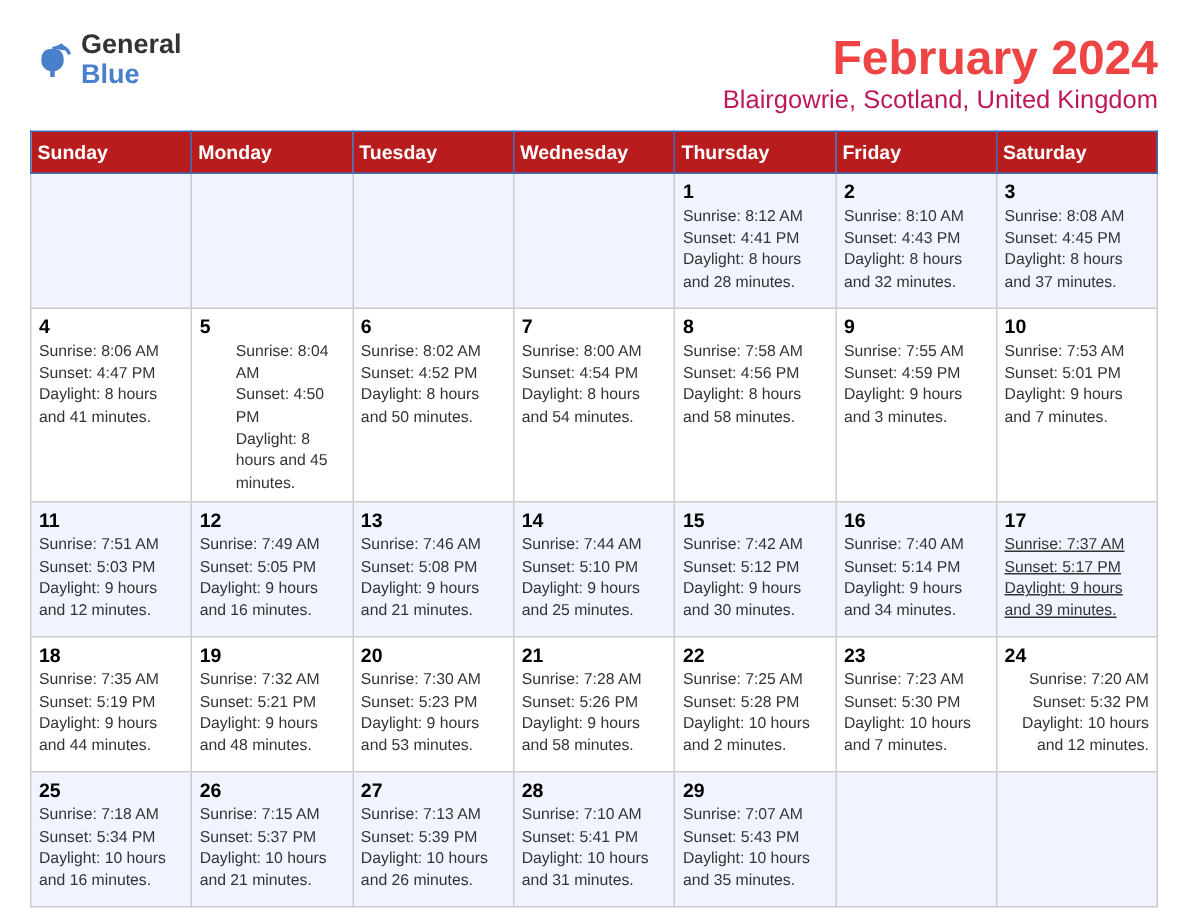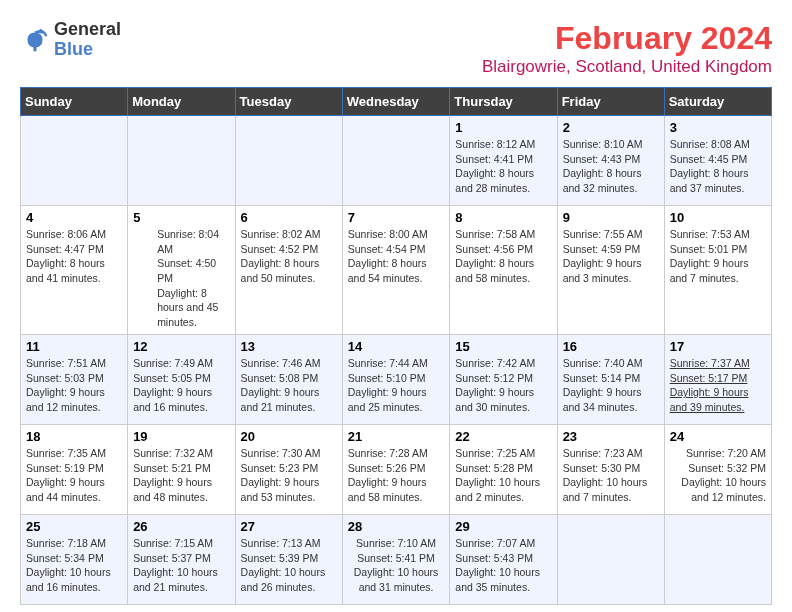--- a/index.html
+++ b/index.html
@@ -43,21 +43,21 @@
       font-size: 17px;
       color: #be185d;
       text-align: right;
     }
     table {
       width: 100%;
       border-collapse: collapse;
       font-size: 11px;
     }
     thead tr {
-      background-color: #404040;
+      background-color: #b91c1c;
       color: white;
     }
     thead th {
       padding: 6px 4px;
       text-align: left;
       font-size: 13px;
       font-weight: bold;
       border: 1px solid #3a6fbb;
     }
     tbody tr {
@@ -292,21 +292,21 @@
 Daylight: 10 hours and 21 minutes.</div>
         </td>
         <td>
           <div class="day-number">27</div>
           <div class="day-detail" style="white-space: pre-line;">Sunrise: 7:13 AM
 Sunset: 5:39 PM
 Daylight: 10 hours and 26 minutes.</div>
         </td>
         <td>
           <div class="day-number">28</div>
-          <div class="day-detail" style="white-space: pre-line; text-align: center;">Sunrise: 7:10 AM
+          <div class="day-detail" style="white-space: pre-line;">Sunrise: 7:10 AM
 Sunset: 5:41 PM
 Daylight: 10 hours and 31 minutes.</div>
         </td>
         <td>
           <div class="day-number">29</div>
           <div class="day-detail" style="white-space: pre-line;">Sunrise: 7:07 AM
 Sunset: 5:43 PM
 Daylight: 10 hours and 35 minutes.</div>
         </td>
         <td></td>

